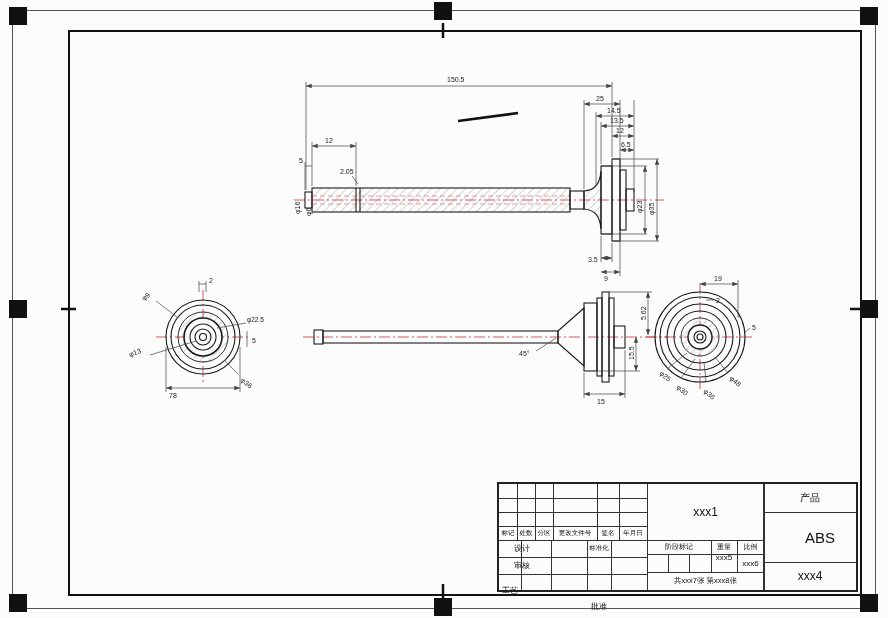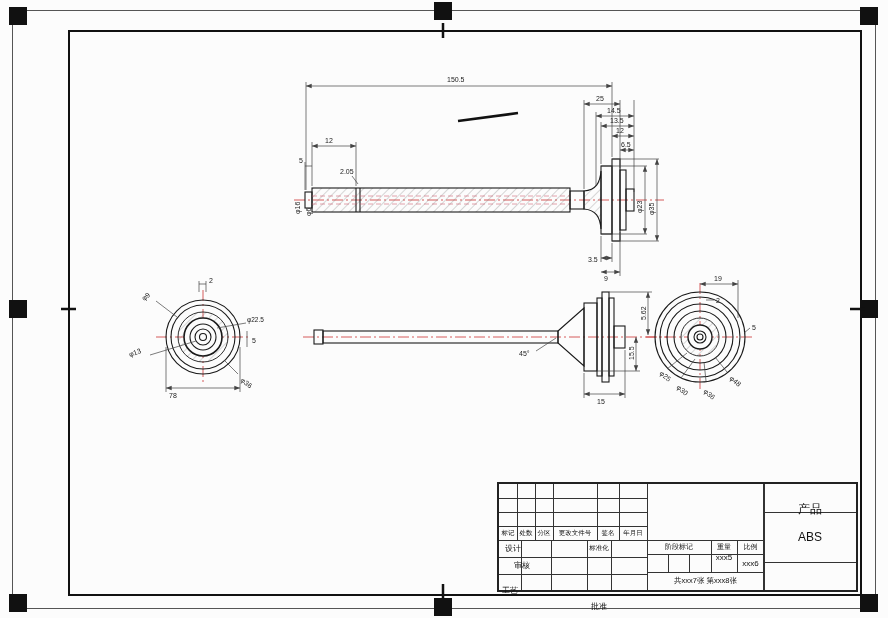--- a/index.html
+++ b/index.html
@@ -250,30 +250,32 @@
     <div class="hl" style="top:28px;left:265px;width:92px"></div>
     <div class="hl" style="top:78px;left:265px;width:92px"></div>
 
     <div class="c" style="left:0;top:42px;width:18px;height:14px;font-size:6.5px">标记</div>
     <div class="c" style="left:18px;top:42px;width:18px;height:14px;font-size:6.5px">处数</div>
     <div class="c" style="left:36px;top:42px;width:18px;height:14px;font-size:6.5px">分区</div>
     <div class="c" style="left:54px;top:42px;width:44px;height:14px;font-size:6.5px">更改文件号</div>
     <div class="c" style="left:98px;top:42px;width:22px;height:14px;font-size:6.5px">签名</div>
     <div class="c" style="left:120px;top:42px;width:28px;height:14px;font-size:6.5px">年月日</div>
 
-    <div class="c" style="left:3px;top:56px;width:22px;height:17px">设计</div>
+    <div class="c" style="left:12px;top:56px;width:22px;height:17px">设计</div>
     <div class="c" style="left:88px;top:56px;width:24px;height:17px;font-size:6.5px">标准化</div>
     <div class="c" style="left:12px;top:73px;width:22px;height:17px">审核</div>
     <div class="c" style="left:0;top:90px;width:22px;height:32px">工艺</div>
     <div class="c" style="left:88px;top:106px;width:24px;height:32px">批准</div>
 
     <div class="c" style="left:148px;top:56px;width:64px;height:14px;font-size:7px">阶段标记</div>
     <div class="c" style="left:212px;top:56px;width:26px;height:14px;font-size:7px">重量</div>
     <div class="c" style="left:238px;top:56px;width:27px;height:14px;font-size:7px">比例</div>
     <div class="c" style="left:212px;top:64px;width:26px;height:18px">xxx5</div>
     <div class="c" style="left:238px;top:70px;width:27px;height:18px">xxx6</div>
     <div class="c" style="left:148px;top:88px;width:117px;height:18px;font-size:7.5px">共xxx7张 第xxx8张</div>
 
-    <div class="c" style="left:265px;top:11px;width:92px;height:28px;font-size:12px">产品</div>
-    <div class="c" style="left:265px;top:28px;width:92px;height:50px;font-size:12px">ABS</div>
+    <div class="c" style="left:148px;top:0;width:117px;height:56px;font-size:12px">xxx1</div>
+    <div class="c" style="left:265px;top:0;width:92px;height:28px;font-size:10px">产品</div>
+    <div class="c" style="left:265px;top:28px;width:112px;height:50px;font-size:15px">ABS</div>
+    <div class="c" style="left:265px;top:78px;width:92px;height:28px;font-size:12px">xxx4</div>
   </div>
 
 </div>
 
 </body></html>

